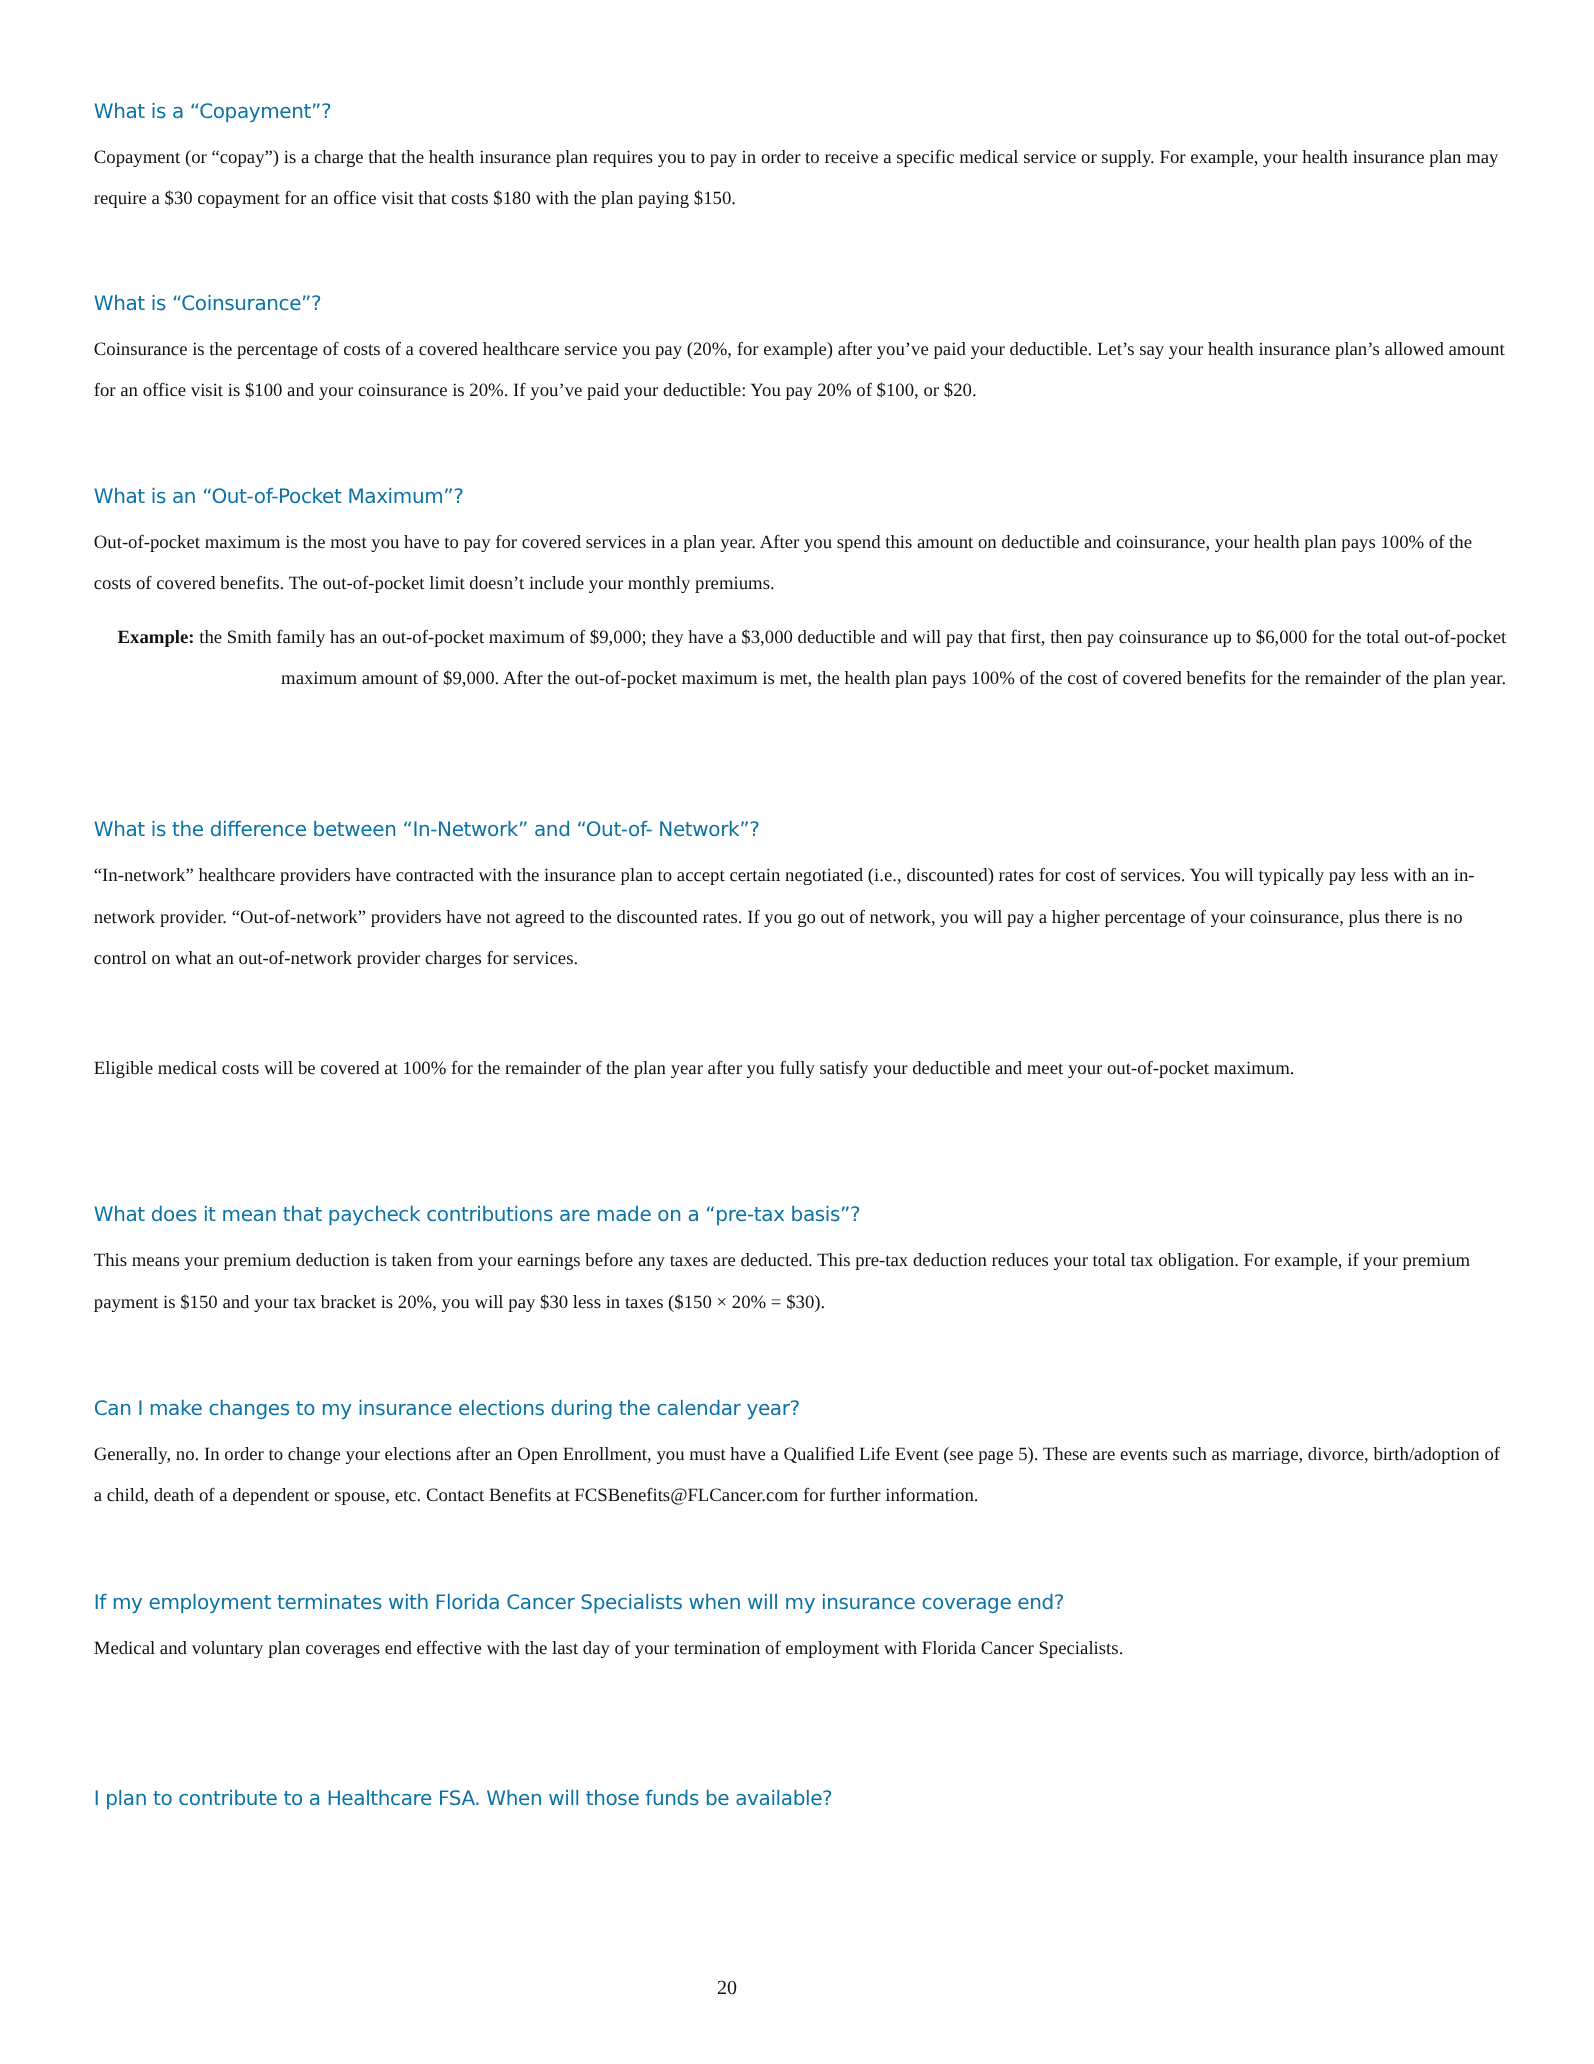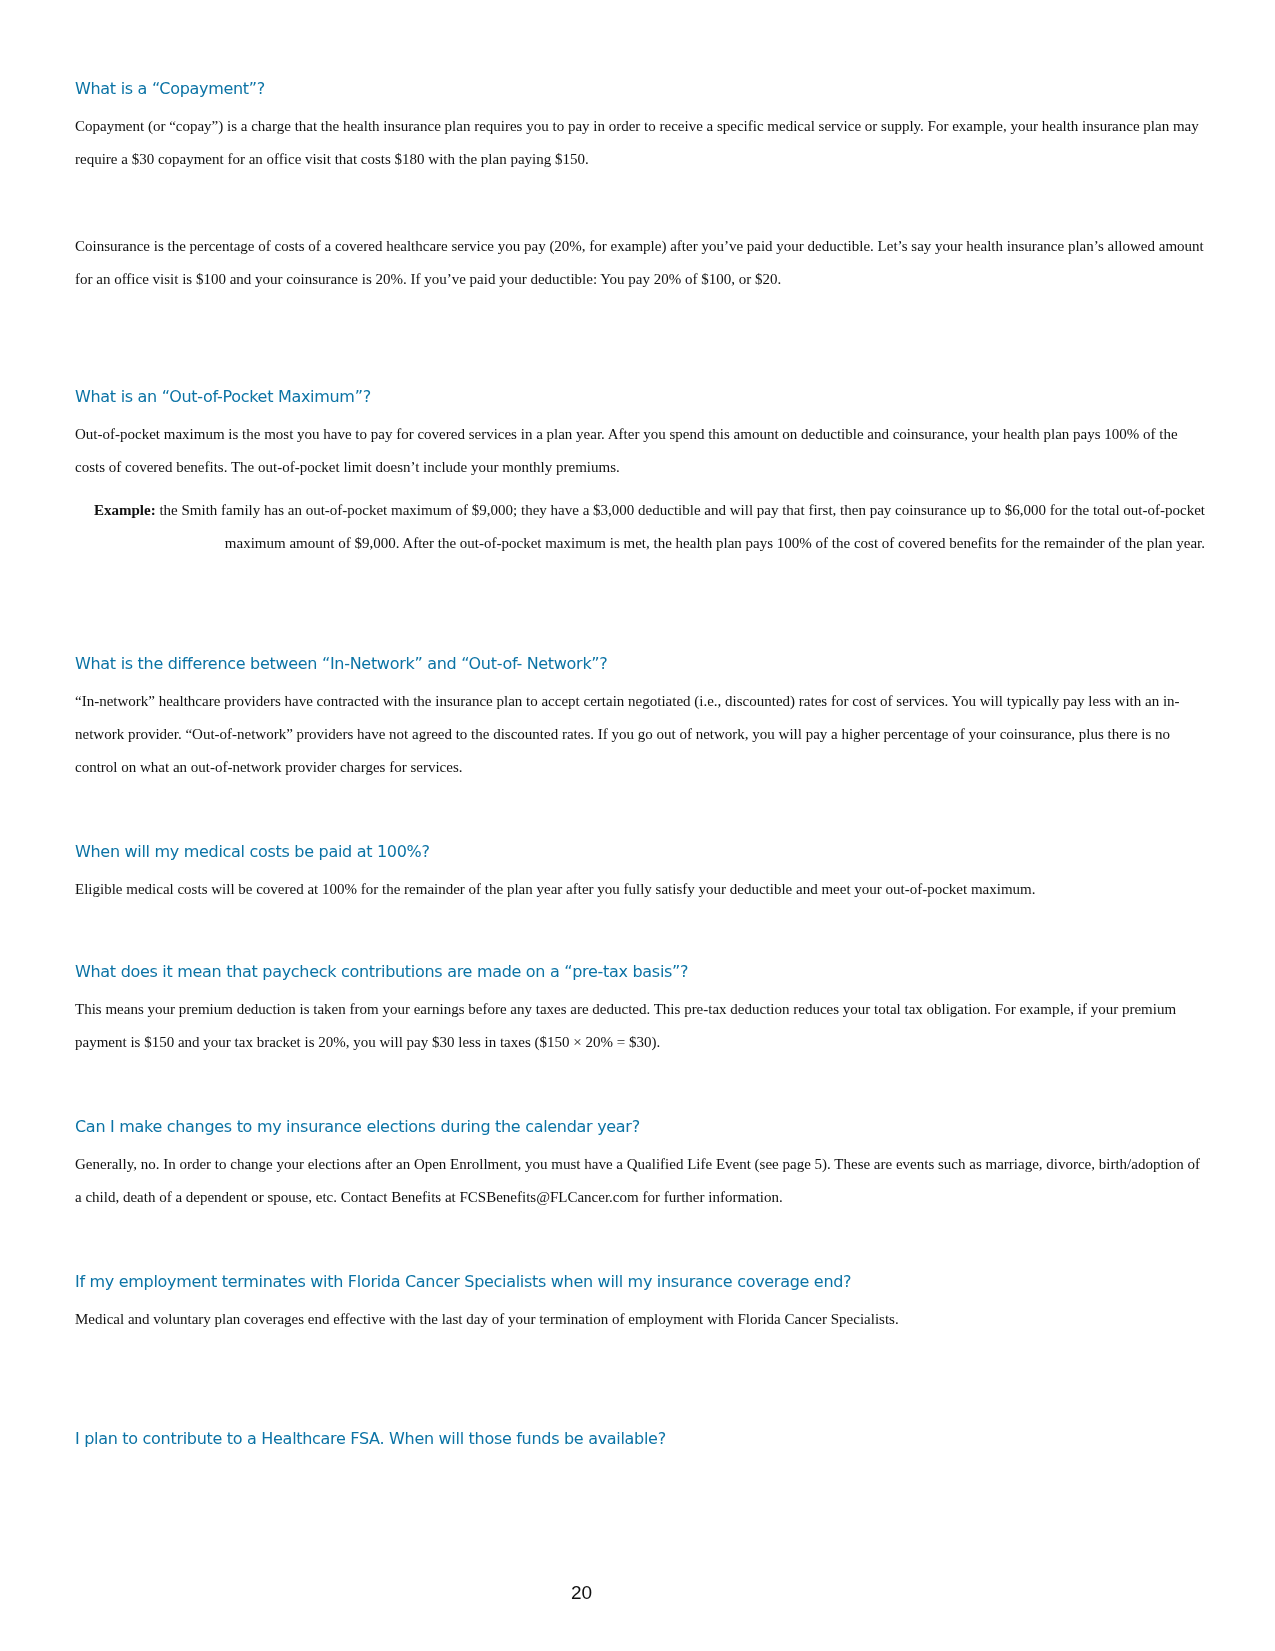--- a/index.html
+++ b/index.html
@@ -46,52 +46,52 @@
     }
     .a b {
       font-weight: bold;
     }
     .page-number {
       position: absolute;
       top: 1582px;
       left: 0;
       width: 1163px;
       text-align: center;
-      font-family: Liberation Sans, sans-serif;
-      font-size: 19px;
+      font-family: Liberation Serif, serif;
+      font-size: 16px;
       color: #111111;
     }
   </style>
 </head>
 <body>
 
 <div class="page">
 
   <div class="section" style="top:72px;">
     <h2 class="q" style="color: rgb(11, 115, 165);">What is a “Copayment”?</h2>
     <p class="a" style="color: rgb(17, 17, 17);">Copayment (or “copay”) is a charge that the health insurance plan requires you to pay in order to receive a specific medical service or supply. For example, your health insurance plan may require a $30 copayment for an office visit that costs $180 with the plan paying $150.</p>
   </div>
 
   <div class="section" style="top:226px;">
+    <h2 class="q" style="color: rgb(11, 115, 165);">What is “Coinsurance”?</h2>
     <p class="a" style="color: rgb(17, 17, 17);">Coinsurance is the percentage of costs of a covered healthcare service you pay (20%, for example) after you’ve paid your deductible. Let’s say your health insurance plan’s allowed amount for an office visit is $100 and your coinsurance is 20%. If you’ve paid your deductible: You pay 20% of $100, or $20.</p>
   </div>
 
   <div class="section" style="top:380px;">
     <h2 class="q" style="color: rgb(11, 115, 165);">What is an “Out-of-Pocket Maximum”?</h2>
     <p class="a" style="color: rgb(17, 17, 17);">Out-of-pocket maximum is the most you have to pay for covered services in a plan year. After you spend this amount on deductible and coinsurance, your health plan pays 100% of the costs of covered benefits. The out-of-pocket limit doesn’t include your monthly premiums.</p>
     <p class="a" style="color: rgb(17, 17, 17);"><b>Example:</b><span> the Smith family has an out-of-pocket maximum of $9,000; they have a $3,000 deductible and will pay that first, then pay coinsurance up to $6,000 for the total out-of-pocket maximum amount of $9,000. After the out-of-pocket maximum is met, the health plan pays 100% of the cost of covered benefits for the remainder of the plan year.</span></p>
   </div>
 
   <div class="section" style="top:647px;">
     <h2 class="q" style="color: rgb(11, 115, 165);">What is the difference between “In-Network” and “Out-of- Network”?</h2>
     <p class="a" style="color: rgb(17, 17, 17);">“In-network” healthcare providers have contracted with the insurance plan to accept certain negotiated (i.e., discounted) rates for cost of services. You will typically pay less with an in-network provider. “Out-of-network” providers have not agreed to the discounted rates. If you go out of network, you will pay a higher percentage of your coinsurance, plus there is no control on what an out-of-network provider charges for services.</p>
   </div>
 
   <div class="section" style="top:835px;">
-    <h2 class="q" style="color: rgb(11, 115, 165);">When will my medical costs be paid at 100%?</h2>
     <p class="a" style="color: rgb(17, 17, 17);">Eligible medical costs will be covered at 100% for the remainder of the plan year after you fully satisfy your deductible and meet your out-of-pocket maximum.</p>
   </div>
 
   <div class="section" style="top:955px;">
     <h2 class="q" style="color: rgb(11, 115, 165);">What does it mean that paycheck contributions are made on a “pre-tax basis”?</h2>
     <p class="a" style="color: rgb(17, 17, 17);">This means your premium deduction is taken from your earnings before any taxes are deducted. This pre-tax deduction reduces your total tax obligation. For example, if your premium payment is $150 and your tax bracket is 20%, you will pay $30 less in taxes ($150 × 20% = $30).</p>
   </div>
 
   <div class="section" style="top:1110px;">
     <h2 class="q" style="color: rgb(11, 115, 165);">Can I make changes to my insurance elections during the calendar year?</h2>

